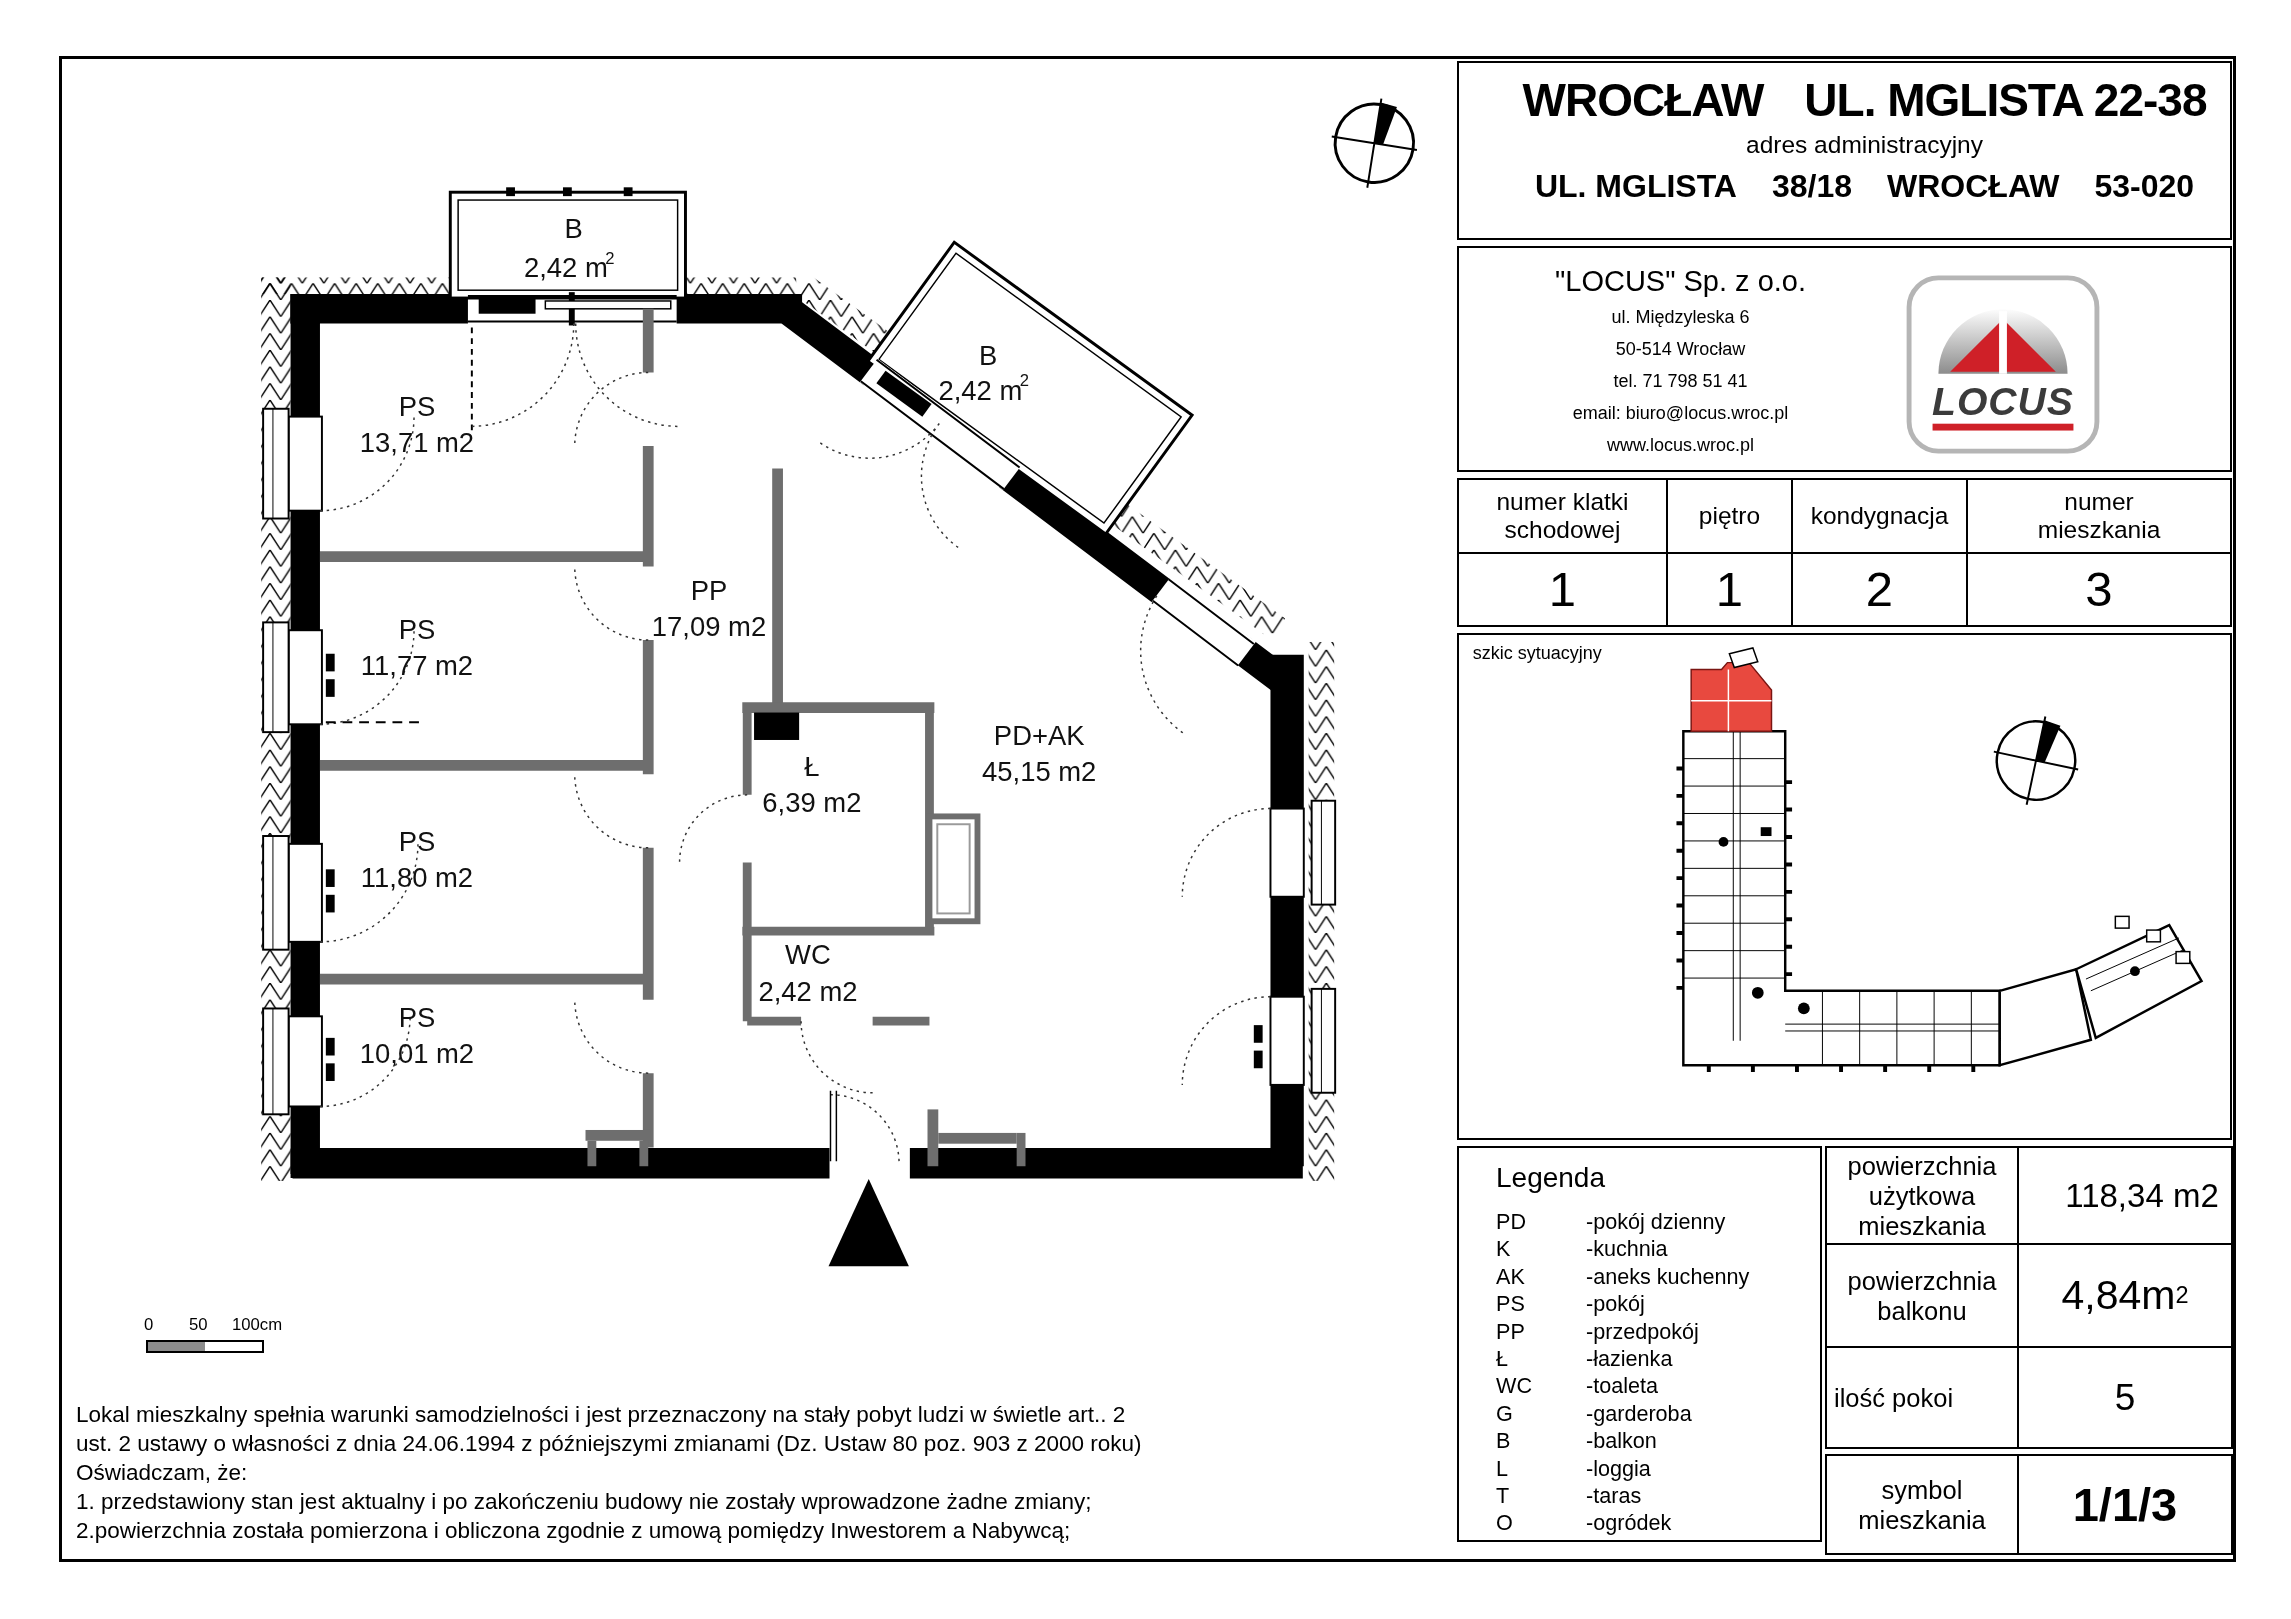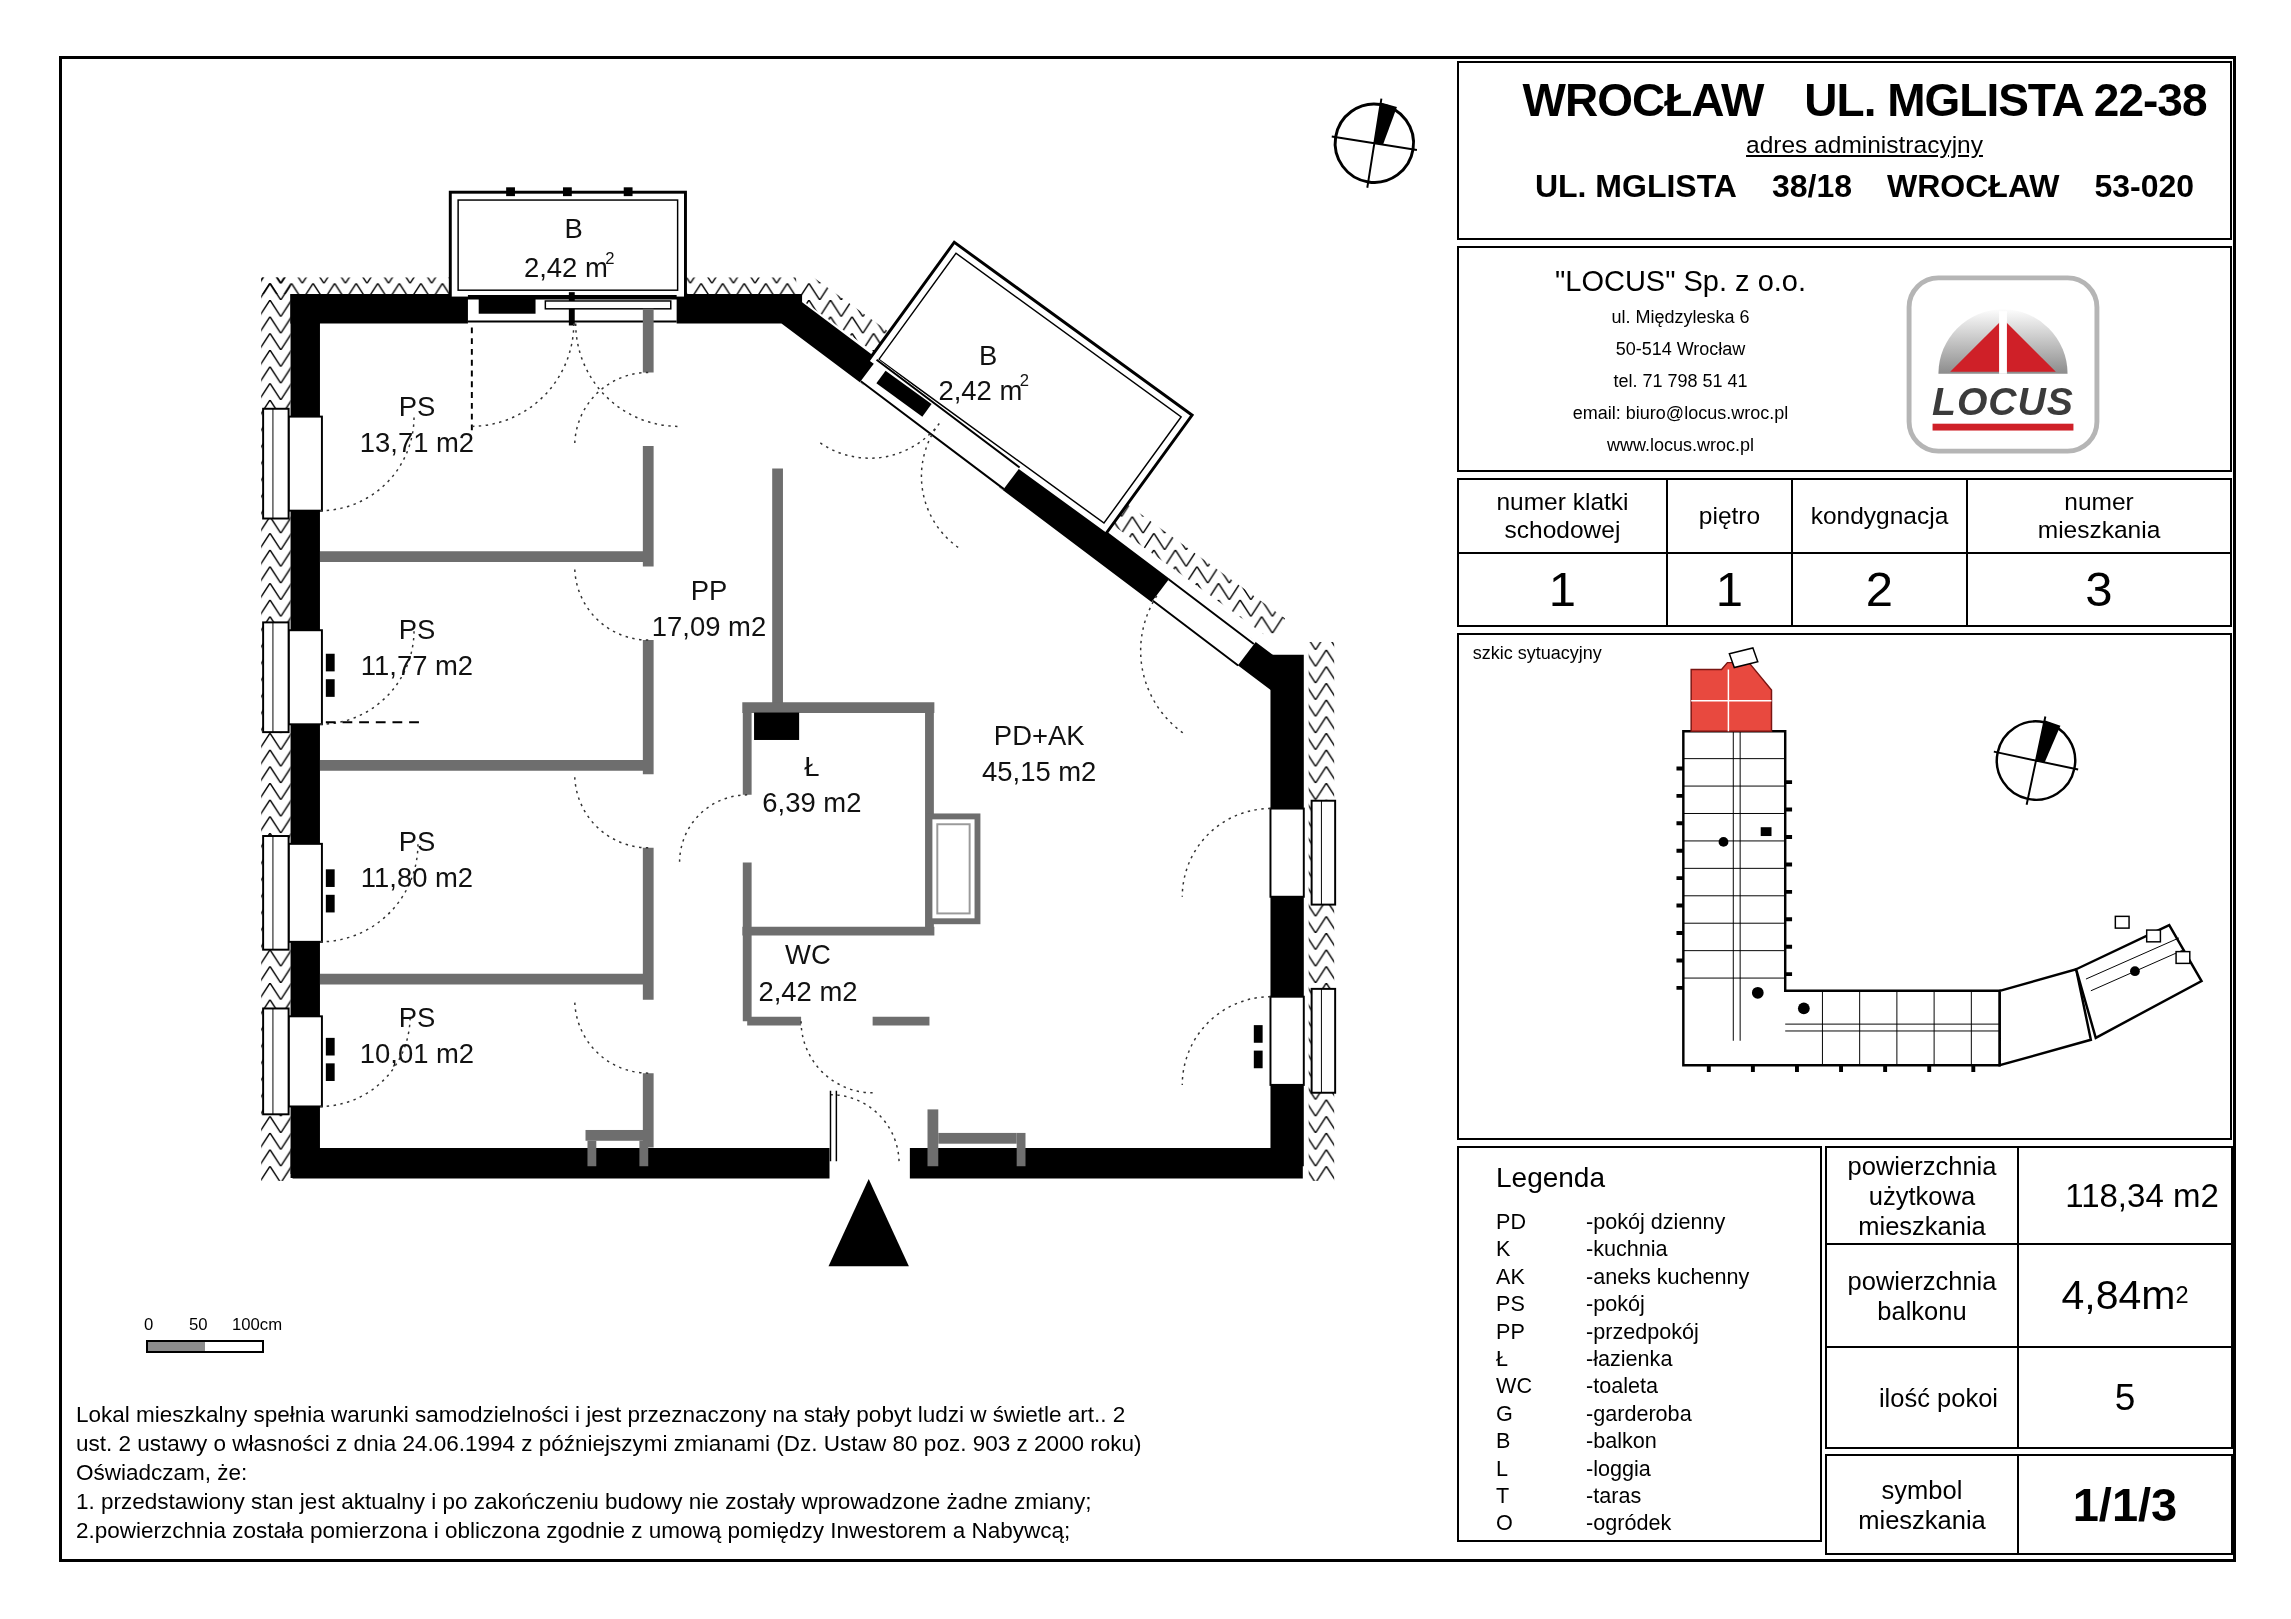--- a/index.html
+++ b/index.html
@@ -1,21 +1,21 @@
 <!DOCTYPE html>
 <html><head>
 <meta charset="utf-8">
 <style>
   html,body{margin:0;padding:0;background:#e9e9e9;}
   .page{position:relative;width:2292px;height:1619px;background:#fff;font-family:"Liberation Sans",sans-serif;color:#000;overflow:hidden;}
   .frame{position:absolute;left:59px;top:56px;width:2177px;height:1506px;border:3.9px solid #000;box-sizing:border-box;background:#fff;}
   .rbox{position:absolute;border:2.9px solid #000;box-sizing:border-box;background:#fff;}
   
   .hdr-title{display:flex;justify-content:space-between;padding:9.8px 23.5px 0 23.5px;font-weight:bold;font-size:46px;letter-spacing:-1px;white-space:nowrap;}
-  .hdr-sub{text-align:center;font-size:24.5px;margin-top:3.9px;text-decoration:underline;}
+  .hdr-sub{text-align:center;font-size:24.5px;margin-top:3.9px;}
   .hdr-admin{display:flex;justify-content:center;gap:35px;font-size:32px;font-weight:bold;margin-top:9.8px;white-space:nowrap;}
   
   .co-text{position:absolute;left:0;top:13.7px;width:443px;text-align:center;}
   .co-name{font-size:29px;line-height:39px;}
   .co-line{font-size:18px;line-height:32px;}
   
   .ut{display:grid;grid-template-columns:209px 125px 175px 1fr;height:100%;}
   .ut-cell{border-right:2.9px solid #000;display:flex;align-items:center;justify-content:center;text-align:center;}
   .ut-cell.last{border-right:none;}
   .ut-head{border-bottom:2.9px solid #000;font-size:24.5px;line-height:28px;}
@@ -23,21 +23,21 @@
   .ut-val{font-size:49px;}
   
   .sk-title{position:absolute;left:13.7px;top:7.8px;font-size:18px;}
   
   .lg-title{position:absolute;left:37px;top:13.7px;font-size:28px;}
   .lg-list{position:absolute;left:37px;top:61px;}
   .lg-row{height:27.4px;font-size:21.6px;white-space:nowrap;}
   .lg-abbr{display:inline-block;width:90px;}
   
   .vt{display:grid;grid-template-columns:192px 1fr;}
-  .vt-label{border-right:2.9px solid #000;display:flex;align-items:center;justify-content:flex-end;text-align:center;font-size:25.5px;line-height:30px;padding:0 19px;}
+  .vt-label{border-right:2.9px solid #000;display:flex;align-items:center;justify-content:flex-start;text-align:center;font-size:25.5px;line-height:30px;padding:0 7px;}
   .vt-value{display:flex;align-items:center;justify-content:center;text-align:center;}
   .cell-b{border-bottom:2.9px solid #000;}
   .v-area{font-size:33px;padding-left:34px;}
   .v-balc{font-size:41px;}
   .v-balc sup{font-size:23.5px;}
   .v-rooms{font-size:37px;}
   .v-symbol{font-size:47px;font-weight:bold;}
   
   .scalebar{position:absolute;left:142px;top:1315px;width:157px;height:49px;font-size:16.7px;}
   .scalebar .t0{position:absolute;left:2px;top:0;}

